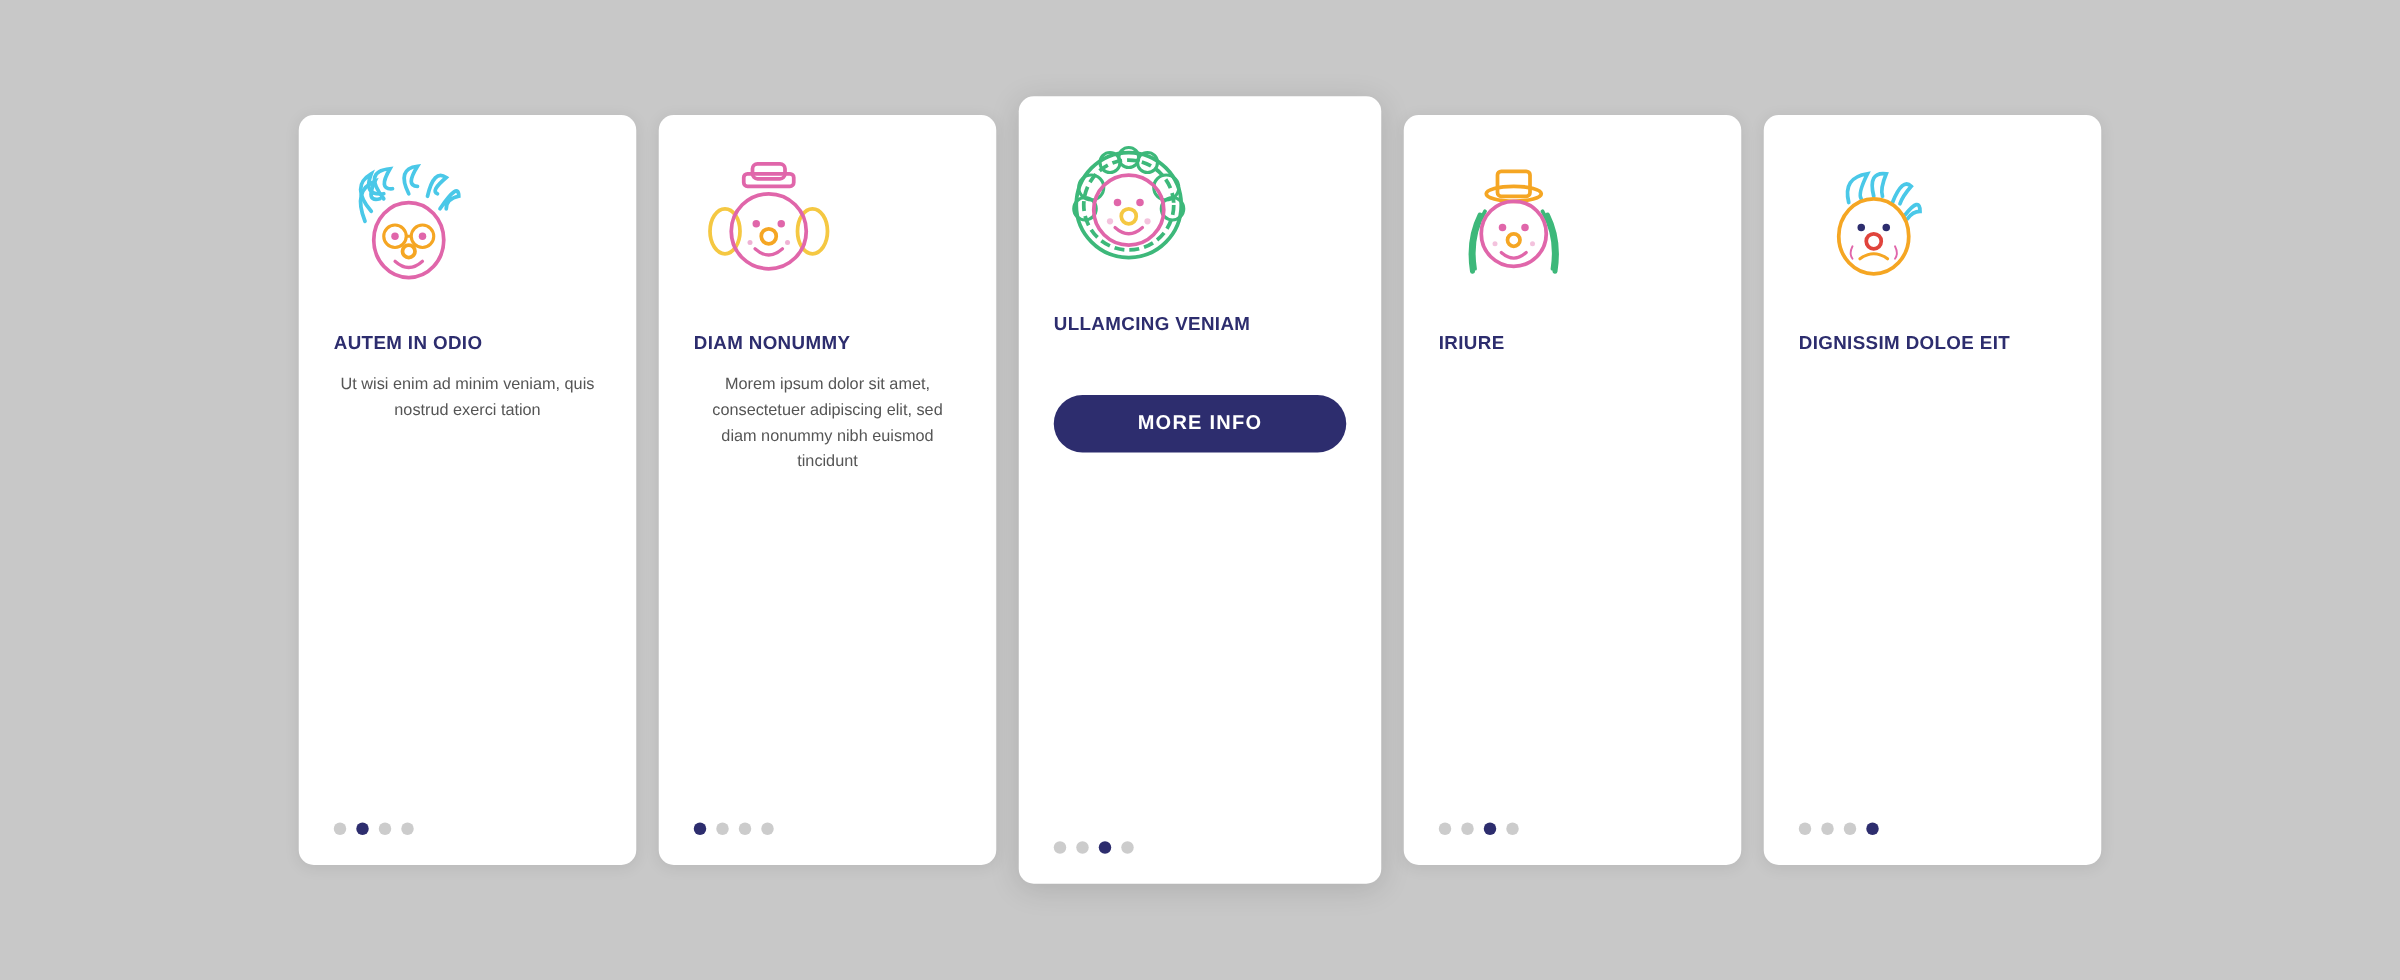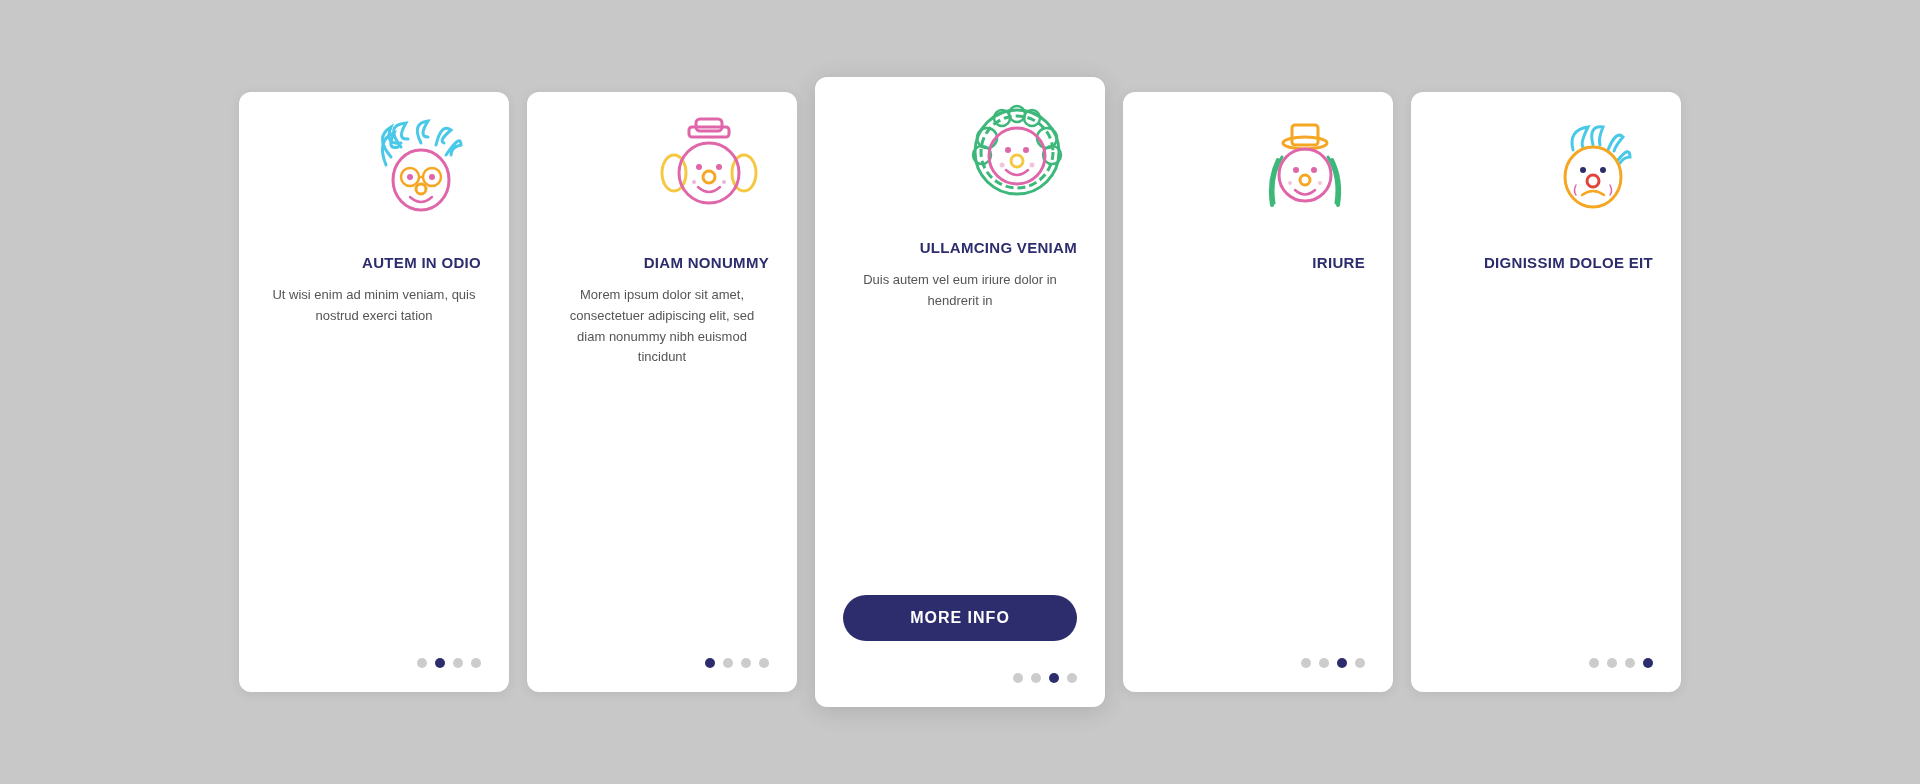--- a/index.html
+++ b/index.html
@@ -16,26 +16,26 @@
     .cards-container {
       display: flex;
       gap: 18px;
       align-items: center;
       justify-content: center;
       padding: 40px 60px;
     }
     .card {
       background: #fff;
       border-radius: 12px;
-      padding: 18px 28px 24px 28px;
+      padding: 30px 28px 24px 28px;
       width: 270px;
       min-height: 600px;
       display: flex;
       flex-direction: column;
-      align-items: flex-end;
+      align-items: flex-start;
       box-shadow: 0 2px 12px rgba(0,0,0,0.08);
       position: relative;
     }
     .card.active {
       min-height: 630px;
       width: 290px;
       box-shadow: 0 4px 24px rgba(0,0,0,0.13);
     }
     .card-icon {
       width: 120px;
@@ -71,20 +71,21 @@
       color: #fff;
       border: none;
       border-radius: 30px;
       padding: 14px 38px;
       font-size: 16px;
       font-weight: 700;
       letter-spacing: 1px;
       cursor: pointer;
       margin-bottom: 20px;
       width: 100%;
+      margin-top: 34px;
     }
     .dots {
       display: flex;
       gap: 8px;
       justify-content: center;
       margin-top: auto;
       padding-top: 12px;
     }
     .dot {
       width: 10px;
@@ -202,21 +203,20 @@
 
         <circle cx="55" cy="61" r="6" fill="none" stroke="#f5c842" stroke-width="3"></circle>
 
         <path d="M44 70 Q55 80 66 70" fill="none" stroke="#e066aa" stroke-width="2.5" stroke-linecap="round"></path>
 
         <circle cx="40" cy="65" r="2.5" fill="#e066aa" opacity="0.4"></circle>
         <circle cx="70" cy="65" r="2.5" fill="#e066aa" opacity="0.4"></circle>
       </svg>
     </div>
     <div class="card-title">ULLAMCING VENIAM</div>
-    <div class="card-text">Duis autem vel eum iriure dolor in hendrerit in</div>
     <button class="more-info-btn">MORE INFO</button>
     <div class="dots">
       <div class="dot" style="background: rgb(204, 204, 204);"></div>
       <div class="dot" style="background: rgb(204, 204, 204);"></div>
       <div class="dot" style="background: rgb(45, 45, 110);"></div>
       <div class="dot" style="background: rgb(204, 204, 204);"></div>
     </div>
   </div>
 
   <div class="card card-4">

